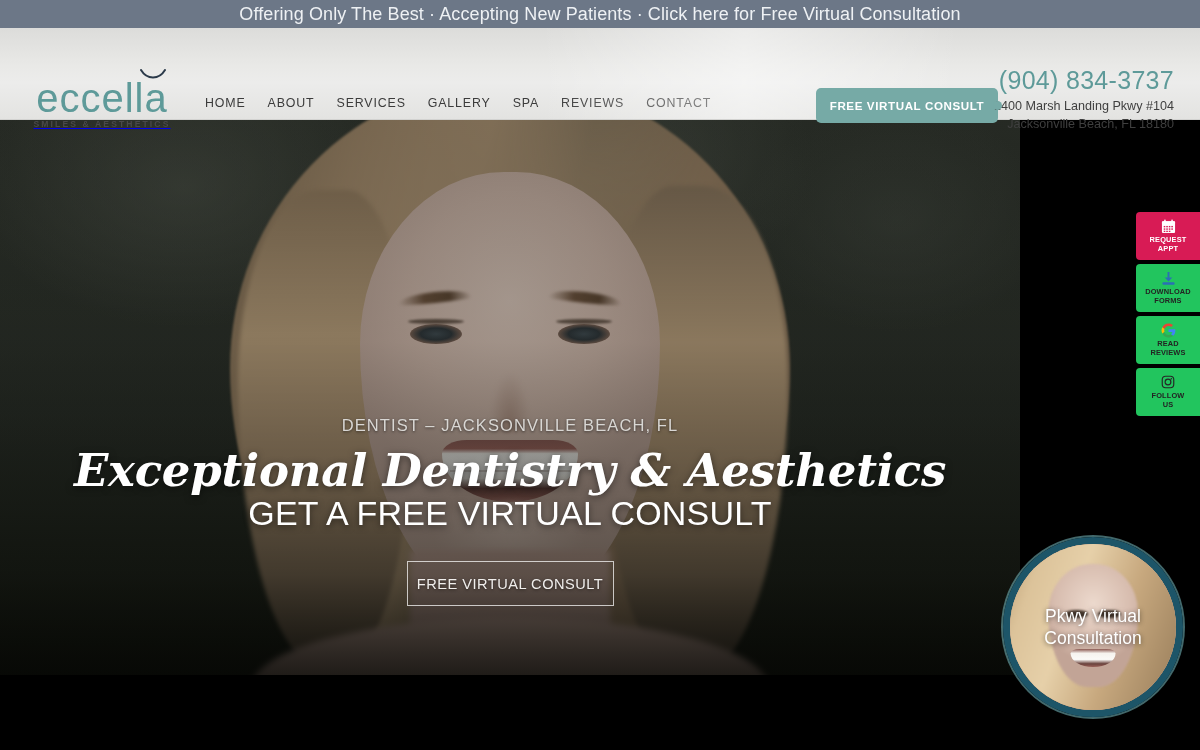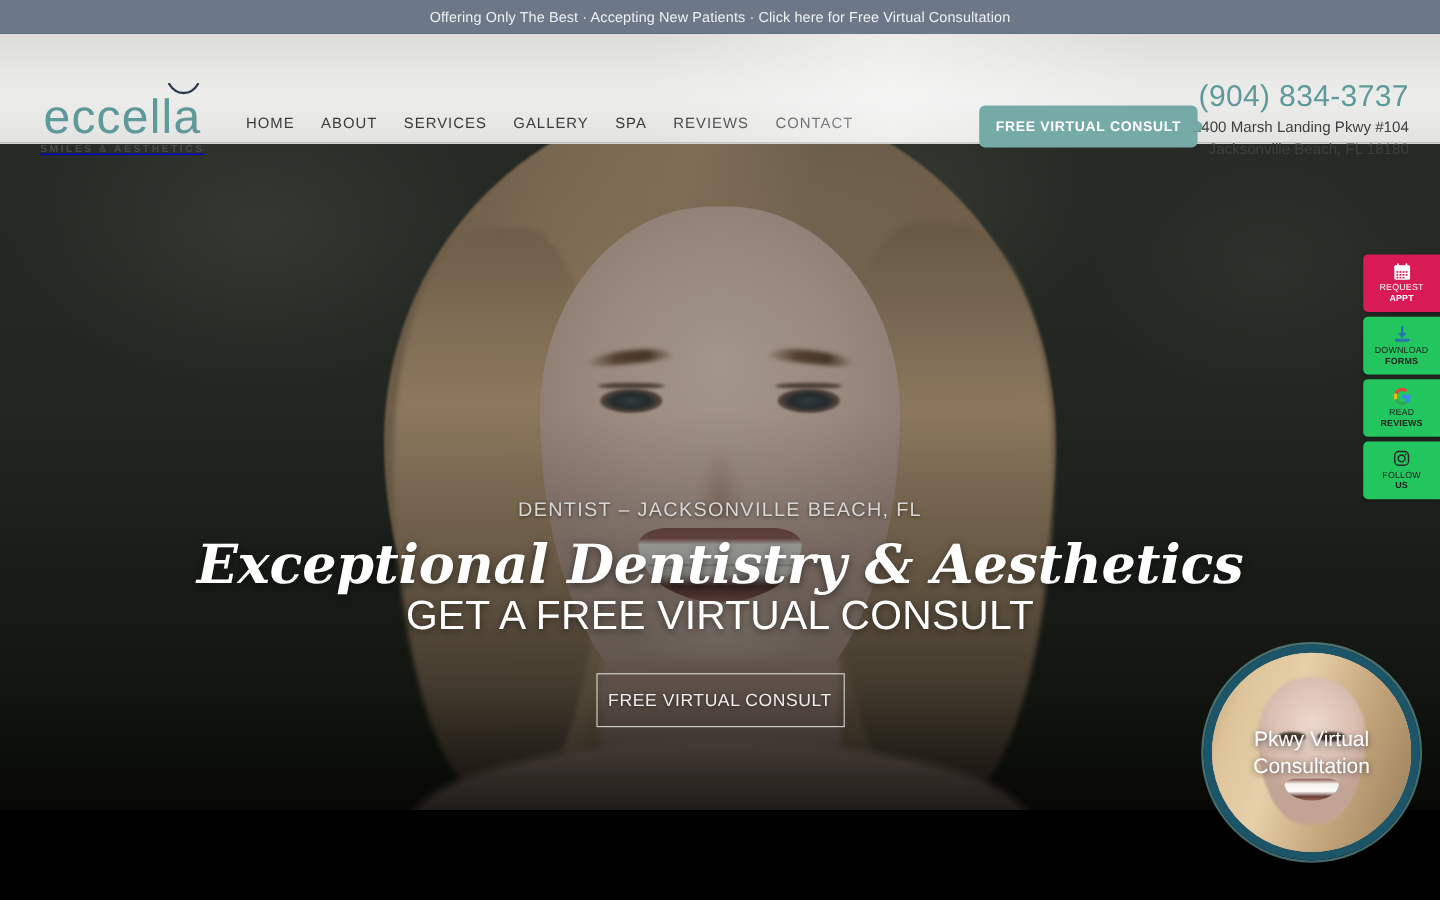--- a/index.html
+++ b/index.html
@@ -12,21 +12,21 @@
 
   
   .announce {
     height: 28px;
     background: #6c7787;
     display: flex; align-items: center; justify-content: center;
     position: relative; z-index: 40;
   }
   .announce-text {
     color: #eef1f4;
-    font-size: 12px;
+    font-size: 18px;
     letter-spacing: .1px;
     white-space: nowrap;
   }
 
   
   .header {
     height: 92px;
     background: linear-gradient(to bottom, #dcdcda 0%, #e9e9e7 42%, #ececeb 60%, #e3e3e1 100%);
     position: relative; z-index: 30;
     display: flex; align-items: center;
@@ -113,21 +113,21 @@
   .addr {
     color: #3f3f3f;
     font-size: 12.6px;
     line-height: 1.42;
     margin-top: 3px;
   }
 
   
   .hero {
     position: absolute; left: 0; top: 120px;
-    width: 1200px; height: 555px;
+    width: 1020px; height: 555px;
     overflow: hidden;
     background: #4d7c0f;
   }
   .hero-bg {
     position: absolute; inset: 0;
     background:
       radial-gradient(ellipse 300px 200px at 18% 12%, rgba(90,96,86,.5), transparent 70%),
       radial-gradient(ellipse 260px 180px at 62% 8%, rgba(96,102,92,.45), transparent 70%),
       radial-gradient(ellipse 220px 160px at 88% 18%, rgba(70,76,68,.5), transparent 70%),
       linear-gradient(to bottom, #30352e 0%, #262b25 55%, #15180f 100%);
@@ -279,21 +279,21 @@
     cursor: pointer;
     box-shadow: 0 1px 3px rgba(0,0,0,.25);
   }
   .widget.appt { background: #d81b55; border-radius: 4px 0 0 4px; }
   .widget-icon { height: 15px; display: flex; align-items: center; justify-content: center; margin-bottom: 2px; }
   .widget-label {
     font-size: 7.4px; line-height: 1.18; text-align: center;
     color: #232323; font-weight: 700; letter-spacing: .15px;
   }
   .widget.appt .widget-label { color: #fff; }
-  .widget-label .l1 { font-weight: 400; display:block; }
+  .widget-label .l1 { font-weight: 700; display:block; }
   .widget-label .l2 { font-weight: 800; display:block; }
 
   
   .float-badge {
     position: absolute; right: 17px; bottom: 33px;
     width: 180px; height: 180px;
     border-radius: 50%;
     border: 7px solid #1d5568;
     overflow: hidden;
     z-index: 26;

